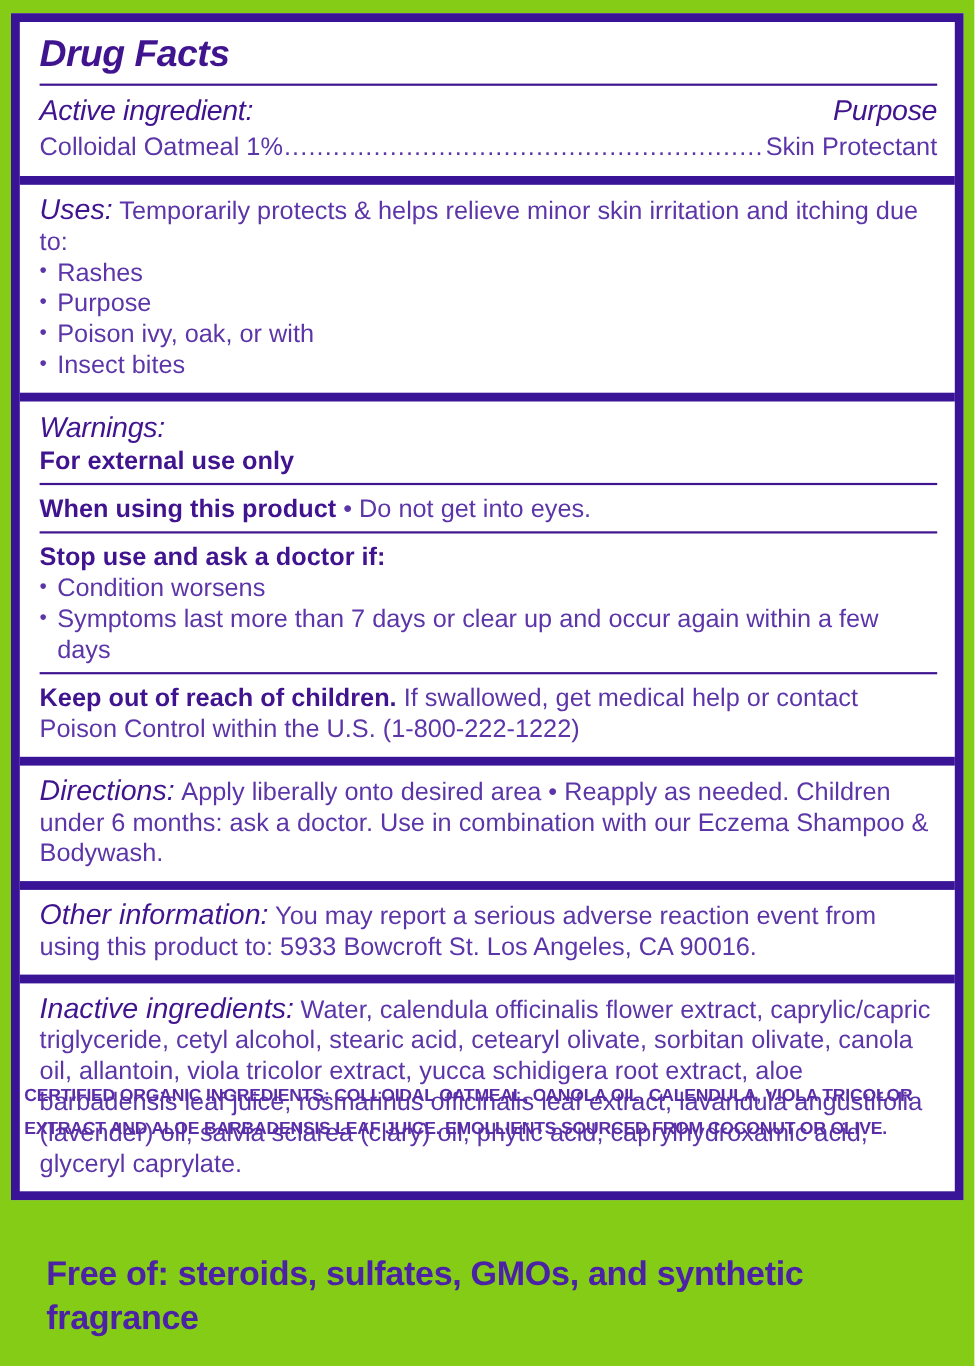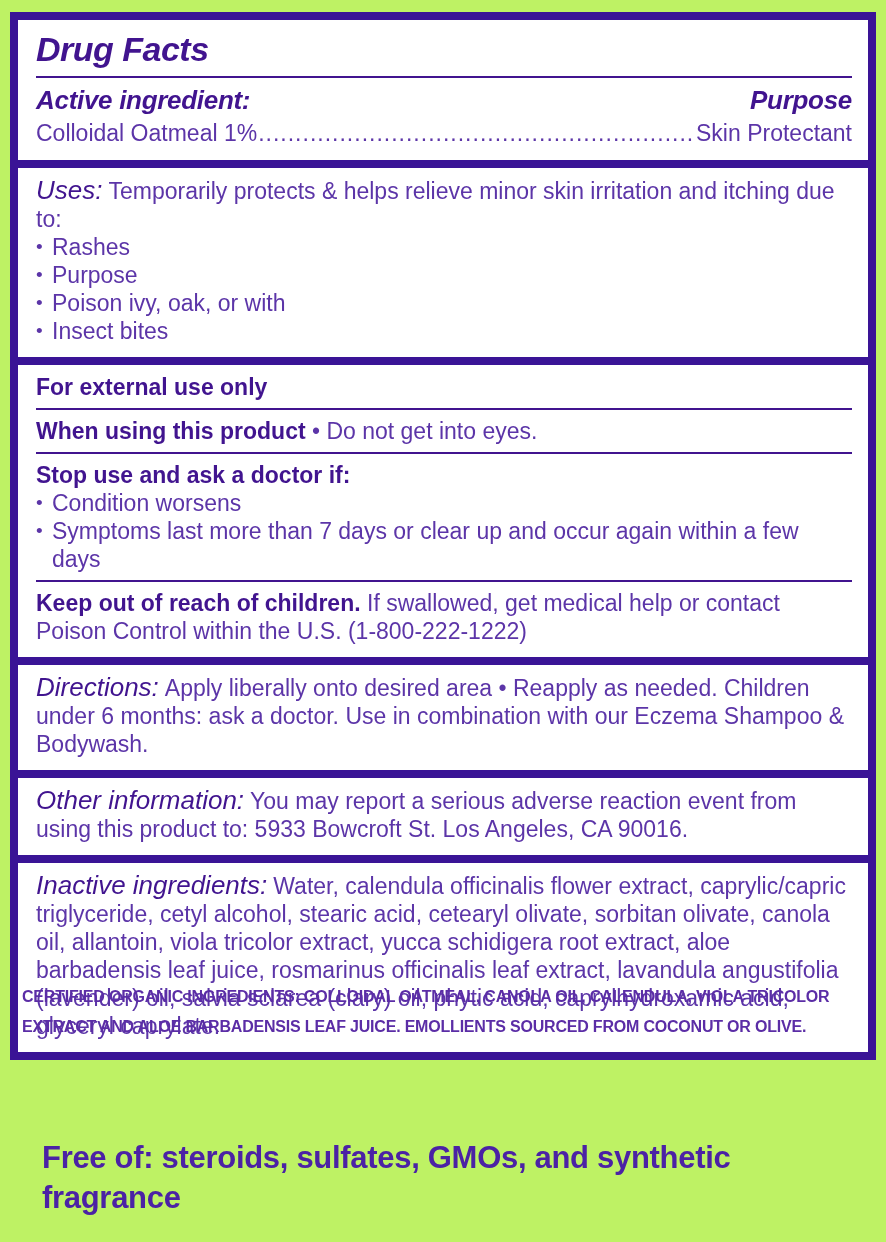--- a/index.html
+++ b/index.html
@@ -5,21 +5,21 @@
   html, body {
     margin: 0;
     padding: 0;
     background: #ffffff;
     font-family: "Liberation Sans", sans-serif;
   }
   .page {
     position: relative;
     width: 886px;
     height: 1242px;
-    background: #bef264;
+    background: #84cc16;
     overflow: hidden;
   }
   .facts-box {
     position: absolute;
     left: 10px;
     top: 12px;
     width: 866px;
     box-sizing: border-box;
     border: 8px solid #3a1496;
     background: #ffffff;
@@ -44,21 +44,21 @@
     border-top: 2px solid #41148f;
     margin: 7px 0;
   }
   .head-row {
     display: flex;
     justify-content: space-between;
     align-items: baseline;
   }
   .sec-label {
     font-size: 26px;
-    font-weight: bold;
+    font-weight: normal;
     font-style: italic;
     color: #41148f;
     letter-spacing: -0.3px;
   }
   .leader-row {
     display: flex;
     align-items: flex-end;
     font-size: 23px;
     line-height: 30px;
     color: #5c35a8;
@@ -162,20 +162,21 @@
         <span class="bullet">•</span>
         <span>Poison ivy, oak, or with</span>
       </div>
       <div class="bullet-row">
         <span class="bullet">•</span>
         <span>Insect bites</span>
       </div>
     </div>
 
     <div class="section">
+      <div class="sec-label">Warnings:</div>
       <div class="bold-sub">For external use only</div>
       <hr class="thin-rule">
       <div class="para warn-block">
         <span class="bold-sub">When using this product</span>
         <span>• Do not get into eyes.</span>
       </div>
       <hr class="thin-rule">
       <div class="bold-sub">Stop use and ask a doctor if:</div>
       <div class="bullet-row">
         <span class="bullet">•</span>

